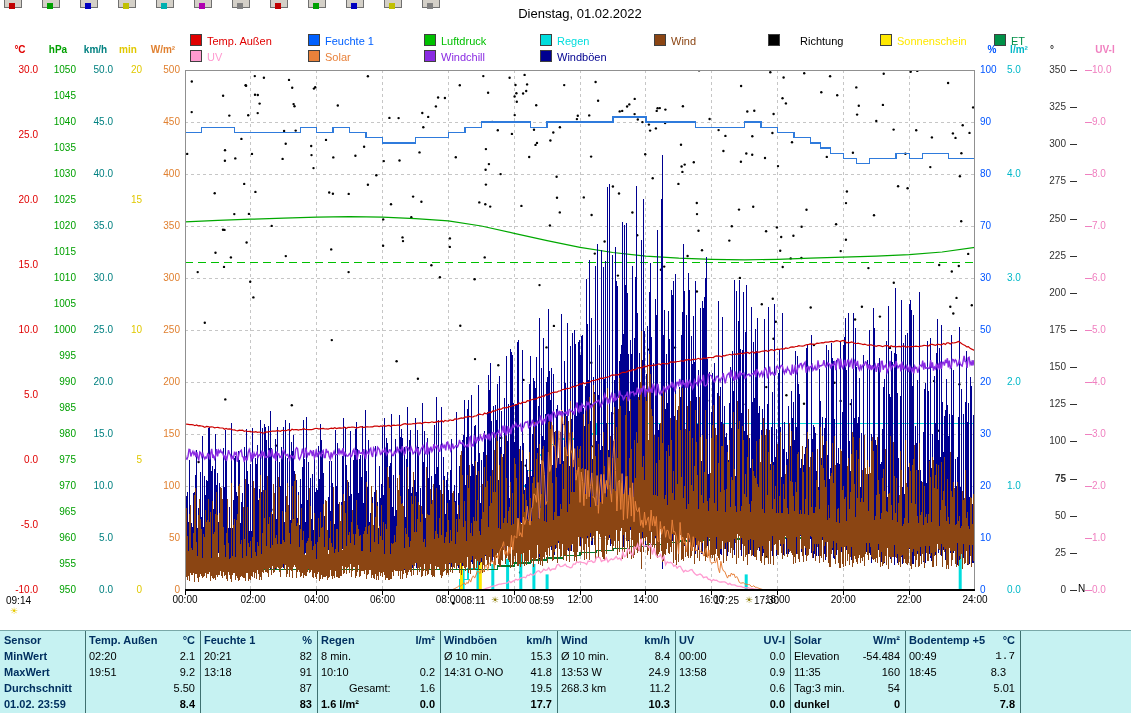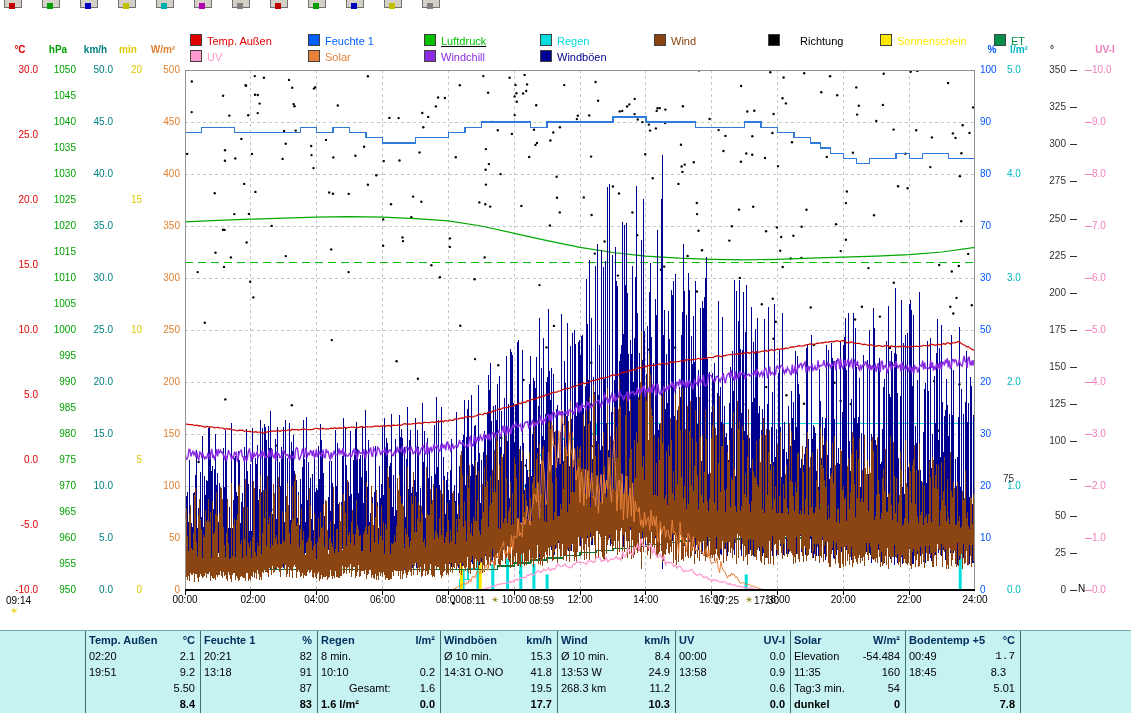--- a/index.html
+++ b/index.html
@@ -58,24 +58,25 @@
       <div class="tb-icon" style="left: 346px;">
         <div class="tb-dot" style="background: rgb(0, 0, 192);"></div>
       </div>
       <div class="tb-icon" style="left: 384px;">
         <div class="tb-dot" style="background: rgb(192, 192, 0);"></div>
       </div>
       <div class="tb-icon" style="left: 422px;">
         <div class="tb-dot" style="background: rgb(128, 128, 128);"></div>
       </div>
     </div>
+  <div class="title">Dienstag, 01.02.2022</div>
   <div id="legend">
       <div class="legend-item" style="left: 190px; top: 34px;"><span class="legend-sw" style="background: rgb(224, 0, 0);"></span><span class="legend-tx" style="color: rgb(224, 0, 0);">Temp. Außen</span></div>
       <div class="legend-item" style="left: 308px; top: 34px;"><span class="legend-sw" style="background: rgb(0, 96, 255);"></span><span class="legend-tx" style="color: rgb(0, 96, 255);">Feuchte 1</span></div>
-      <div class="legend-item" style="left: 424px; top: 34px; text-decoration: underline;"><span class="legend-sw" style="background: rgb(0, 192, 0);"></span><span class="legend-tx" style="color: rgb(0, 192, 0);">Luftdruck</span></div>
+      <div class="legend-item" style="left: 424px; top: 34px;"><span class="legend-sw" style="background: rgb(0, 192, 0);"></span><span class="legend-tx" style="color: rgb(0, 192, 0);">Luftdruck</span></div>
       <div class="legend-item" style="left: 540px; top: 34px;"><span class="legend-sw" style="background: rgb(0, 221, 221);"></span><span class="legend-tx" style="color: rgb(0, 221, 221);">Regen</span></div>
       <div class="legend-item" style="left: 654px; top: 34px;"><span class="legend-sw" style="background: rgb(139, 69, 19);"></span><span class="legend-tx" style="color: rgb(139, 69, 19);">Wind</span></div>
       <div class="legend-item" style="left: 768px; top: 34px;"><span class="legend-sw" style="background: rgb(0, 0, 0);"></span><span class="legend-tx" style="color: rgb(0, 0, 0); margin-left: 20px;">Richtung</span></div>
       <div class="legend-item" style="left: 880px; top: 34px;"><span class="legend-sw" style="background: rgb(255, 232, 0);"></span><span class="legend-tx" style="color: rgb(255, 232, 0);">Sonnenschein</span></div>
       <div class="legend-item" style="left: 994px; top: 34px;"><span class="legend-sw" style="background: rgb(0, 144, 72);"></span><span class="legend-tx" style="color: rgb(0, 144, 72);">ET</span></div>
       <div class="legend-item" style="left: 190px; top: 50px;"><span class="legend-sw" style="background: rgb(255, 154, 208);"></span><span class="legend-tx" style="color: rgb(255, 154, 208);">UV</span></div>
       <div class="legend-item" style="left: 308px; top: 50px;"><span class="legend-sw" style="background: rgb(232, 129, 58);"></span><span class="legend-tx" style="color: rgb(232, 129, 58);">Solar</span></div>
       <div class="legend-item" style="left: 424px; top: 50px;"><span class="legend-sw" style="background: rgb(138, 43, 226);"></span><span class="legend-tx" style="color: rgb(138, 43, 226);">Windchill</span></div>
       <div class="legend-item" style="left: 540px; top: 50px;"><span class="legend-sw" style="background: rgb(0, 0, 144);"></span><span class="legend-tx" style="color: rgb(0, 0, 144);">Windböen</span></div>
     </div>
@@ -177,21 +178,21 @@
       <div class="tick-label" style="left: 1038px; top: 286.857px; width: 28px; text-align: right; color: rgb(48, 48, 48);">200</div>
       <div class="tick-dash" style="left: 1070px; top: 292.857px; background: rgb(48, 48, 48);"></div>
       <div class="tick-label" style="left: 1038px; top: 324px; width: 28px; text-align: right; color: rgb(48, 48, 48);">175</div>
       <div class="tick-dash" style="left: 1070px; top: 330px; background: rgb(48, 48, 48);"></div>
       <div class="tick-label" style="left: 1038px; top: 361.143px; width: 28px; text-align: right; color: rgb(48, 48, 48);">150</div>
       <div class="tick-dash" style="left: 1070px; top: 367.143px; background: rgb(48, 48, 48);"></div>
       <div class="tick-label" style="left: 1038px; top: 398.286px; width: 28px; text-align: right; color: rgb(48, 48, 48);">125</div>
       <div class="tick-dash" style="left: 1070px; top: 404.286px; background: rgb(48, 48, 48);"></div>
       <div class="tick-label" style="left: 1038px; top: 435.429px; width: 28px; text-align: right; color: rgb(48, 48, 48);">100</div>
       <div class="tick-dash" style="left: 1070px; top: 441.429px; background: rgb(48, 48, 48);"></div>
-      <div class="tick-label" style="left: 986px; top: 472.571px; width: 28px; text-align: right; color: rgb(48, 48, 48);">75</div>
+      <div class="tick-label" style="left: 1038px; top: 472.571px; width: 28px; text-align: right; color: rgb(48, 48, 48); font-weight: bold;">75</div>
       <div class="tick-dash" style="left: 1070px; top: 478.571px; background: rgb(48, 48, 48);"></div>
       <div class="tick-label" style="left: 1038px; top: 509.714px; width: 28px; text-align: right; color: rgb(48, 48, 48);">50</div>
       <div class="tick-dash" style="left: 1070px; top: 515.714px; background: rgb(48, 48, 48);"></div>
       <div class="tick-label" style="left: 1038px; top: 546.857px; width: 28px; text-align: right; color: rgb(48, 48, 48);">25</div>
       <div class="tick-dash" style="left: 1070px; top: 552.857px; background: rgb(48, 48, 48);"></div>
       <div class="tick-label" style="left: 1038px; top: 584px; width: 28px; text-align: right; color: rgb(48, 48, 48);">0</div>
       <div class="tick-dash" style="left: 1070px; top: 590px; background: rgb(48, 48, 48);"></div>
       <div class="axis-title" style="left: 1092px; top: 44px; width: 26px; color: rgb(240, 128, 192);">UV-I</div>
       <div class="tick-label" style="left: 1092px; top: 64px; width: 26px; text-align: left; color: rgb(240, 128, 192);">10.0</div>
       <div class="tick-dash" style="left: 1085px; top: 70px; background: rgb(240, 128, 192);"></div>
@@ -632,20 +633,27 @@
       <div class="marker" style="left: 451px; top: 597px; color: rgb(0, 0, 0); font-size: 7px;">●</div>
       <div class="marker" style="left: 461px; top: 595px;">08:11</div>
       <div class="marker" style="left: 491px; top: 595px; color: rgb(138, 122, 0); font-size: 9px;">☀</div>
       <div class="marker" style="left: 529px; top: 595px;">08:59</div>
       <div class="marker" style="left: 714px; top: 595px;">17:25</div>
       <div class="marker" style="left: 745px; top: 595px; color: rgb(138, 122, 0); font-size: 9px;">☀</div>
       <div class="marker" style="left: 754px; top: 595px;">17:30</div>
       <div class="marker" style="left: 1078px; top: 583px;">N</div>
     </div>
   <div id="stats" style="background: rgb(198, 242, 242);">
+      <div class="st-group" style="left: 0px; width: 85px;">
+        <div class="st-cell st-head" style="left: 4px; top: 2px;">Sensor</div>
+        <div class="st-cell st-head" style="left: 4px; top: 18px;">MinWert</div>
+        <div class="st-cell st-head" style="left: 4px; top: 34px;">MaxWert</div>
+        <div class="st-cell st-head" style="left: 4px; top: 50px;">Durchschnitt</div>
+        <div class="st-cell st-head" style="left: 4px; top: 66px;">01.02. 23:59</div>
+      </div>
       <div class="st-group" style="left: 85px; width: 115px;">
         <div class="st-cell st-head" style="left: 4px; top: 2px;">Temp. Außen</div>
         <div class="st-cell st-head" style="right: 5px; top: 2px;">°C</div>
         <div class="st-cell" style="left: 4px; top: 18px;">02:20</div>
         <div class="st-cell" style="right: 5px; top: 18px;">2.1</div>
         <div class="st-cell" style="left: 4px; top: 34px;">19:51</div>
         <div class="st-cell" style="right: 5px; top: 34px;">9.2</div>
         <div class="st-cell" style="right: 5px; top: 50px;">5.50</div>
         <div class="st-cell" style="right: 5px; top: 66px; font-weight: bold;">8.4</div>
       </div>

